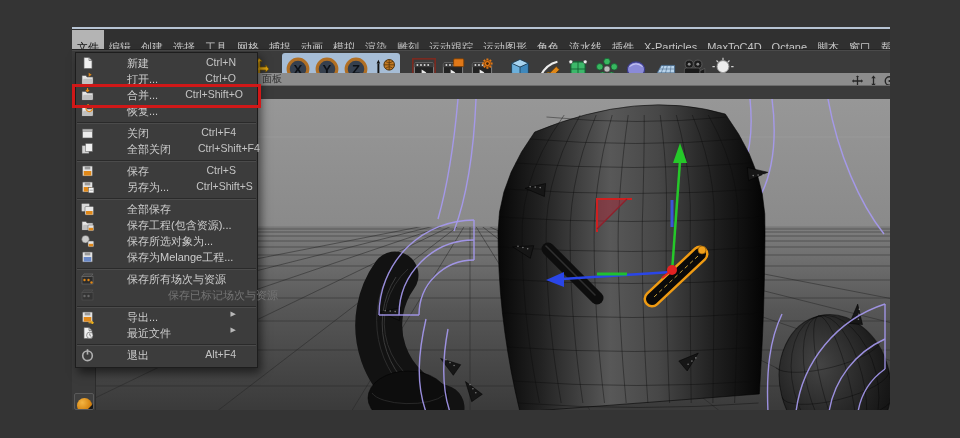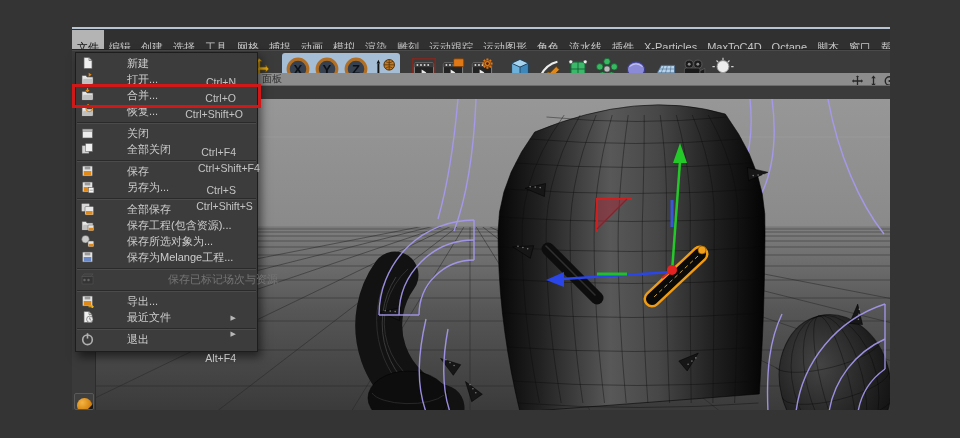--- a/index.html
+++ b/index.html
@@ -36,21 +36,21 @@
   .palette-btn:after{content:"";position:absolute;right:0;bottom:0;border-style:solid;border-width:0 0 5px 5px;border-color:transparent transparent #161616 transparent;}
 
   
   .viewport{position:absolute;left:24px;top:70px;width:794px;height:313px;background:#8a8a8a;overflow:hidden;}
 
   
   .popup{position:absolute;left:75px;top:52px;width:183px;background:#3c3c3c;border:1px solid #1d1d1d;box-shadow:3px 5px 9px rgba(0,0,0,.55);padding:3px 0;z-index:30;}
   .mrow{position:relative;height:16px;display:flex;align-items:flex-start;padding:0 21px 0 4px;cursor:default;gap:27px;}
   .mrow .micon{width:17px;height:14px;flex:0 0 17px;display:flex;align-items:center;}
   .mrow .mlabel{font-size:11px;color:#cdcdcd;white-space:nowrap;margin-left:3px;}
-  .mrow .mright{margin-left:auto;font-size:10.5px;color:#c4c4c4;white-space:nowrap;margin-top:20px;}
+  .mrow .mright{margin-left:auto;font-size:10.5px;color:#c4c4c4;white-space:nowrap;}
   .mrow .arrow{font-size:7px;color:#b8b8b8;}
   .mrow.disabled .mlabel{color:#747474;margin-left:44px;}
   .mrow.disabled .micon{opacity:.45;}
   .mrow.annotated{outline:3px solid #d01818;outline-offset:1px;z-index:2;}
   .msep{height:2px;margin:2px 1px;border-top:1px solid #2a2a2a;border-bottom:1px solid #4b4b4b;}
 </style>
 </head>
 <body>
 
 <div class="canvas">
@@ -584,20 +584,33 @@
           <svg width="15" height="14" viewBox="0 0 14 14">
             <rect x="2" y="2" width="10" height="10" rx="1" fill="#e4e4e4" stroke="#555" stroke-width=".6"></rect>
             <rect x="4.2" y="2.4" width="5.6" height="3" fill="#9a9a9a"></rect>
             <rect x="3.2" y="7" width="7.6" height="4.6" fill="#6888c8"></rect>
           </svg>
         </span>
         <span class="mlabel">保存为Melange工程...</span>
         <span class="mright"></span>
       </div>
       <div class="msep"></div>
+      <div class="mrow">
+        <span class="micon">
+          <svg width="15" height="14" viewBox="0 0 14 14">
+            <rect x="1.5" y="4.5" width="11" height="7.5" fill="#2c2c2c" stroke="#777" stroke-width=".5"></rect>
+            <path d="M1.5 4.5l2-2.6h9l-2 2.6z" fill="#454545" stroke="#777" stroke-width=".5"></path>
+            <circle cx="4" cy="8" r="1.2" fill="#e08818"></circle>
+            <circle cx="8" cy="8" r="1.2" fill="#e08818"></circle>
+            <circle cx="11" cy="10.5" r="1.2" fill="#e08818"></circle>
+          </svg>
+        </span>
+        <span class="mlabel">保存所有场次与资源</span>
+        <span class="mright"></span>
+      </div>
       <div class="mrow disabled">
         <span class="micon">
           <svg width="15" height="14" viewBox="0 0 14 14">
             <rect x="1.5" y="4.5" width="11" height="7.5" fill="#2c2c2c" stroke="#777" stroke-width=".5"></rect>
             <path d="M1.5 4.5l2-2.6h9l-2 2.6z" fill="#454545" stroke="#777" stroke-width=".5"></path>
             <circle cx="4" cy="8" r="1.2" fill="#9a9a9a"></circle>
             <circle cx="8" cy="8" r="1.2" fill="#9a9a9a"></circle>
           </svg>
         </span>
         <span class="mlabel">保存已标记场次与资源</span>

